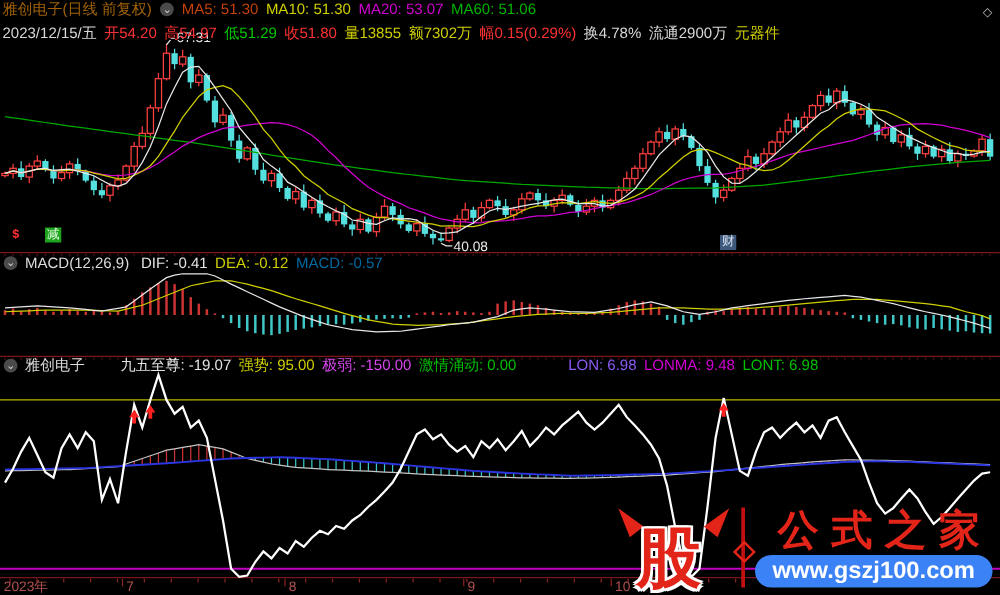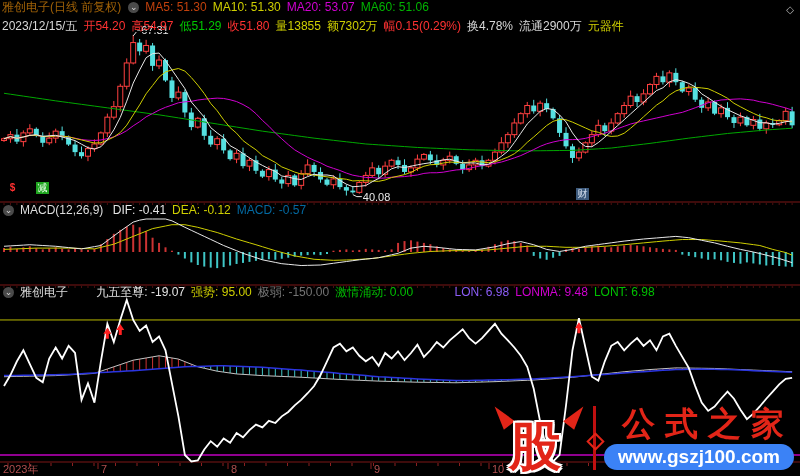--- a/index.html
+++ b/index.html
@@ -805,21 +805,21 @@
 
 <div class="diamond">◇</div>
 
 <div class="trow" style="top:204px;">
   <span class="circle-icon">⌄</span><span style="color:#dcdcdc;">MACD(12,26,9)</span>
   <span id="macd-readouts"><span style="color: rgb(228, 228, 228);">DIF: -0.41</span><span style="color: rgb(207, 207, 0);">DEA: -0.12</span><span style="color: #0369a1;">MACD: -0.57</span></span>
 </div>
 
 <div class="trow" style="top:286px;">
   <span class="circle-icon">⌄</span><span style="color:#dcdcdc;">雅创电子</span>
-  <span id="osc-readouts"><span style="color: rgb(228, 228, 228); margin-left: 19px;">九五至尊: -19.07</span><span style="color: rgb(207, 207, 0);">强势: 95.00</span><span style="color: #737373;">极弱: -150.00</span><span style="color: rgb(0, 192, 0);">激情涌动: 0.00</span></span>
+  <span id="osc-readouts"><span style="color: rgb(228, 228, 228); margin-left: 19px;">九五至尊: -19.07</span><span style="color: rgb(207, 207, 0);">强势: 95.00</span><span style="color: #d946ef;">极弱: -150.00</span><span style="color: rgb(0, 192, 0);">激情涌动: 0.00</span></span>
   <span id="lon-readouts" style="margin-left:26px;"><span style="color: #8b5cf6;">LON: 6.98</span><span style="color: rgb(208, 0, 208);">LONMA: 9.48</span><span style="color: rgb(0, 192, 0);">LONT: 6.98</span></span>
 </div>
 
 <div id="badges">
     <div class="badge red" style="left: 6px; top: 182px;">$</div>
     <div class="badge green" style="left: 36px; top: 182px;">减</div>
     <div class="badge blue" style="left: 576px; top: 188px;">财</div>
   </div>
 
 <div class="logo">

